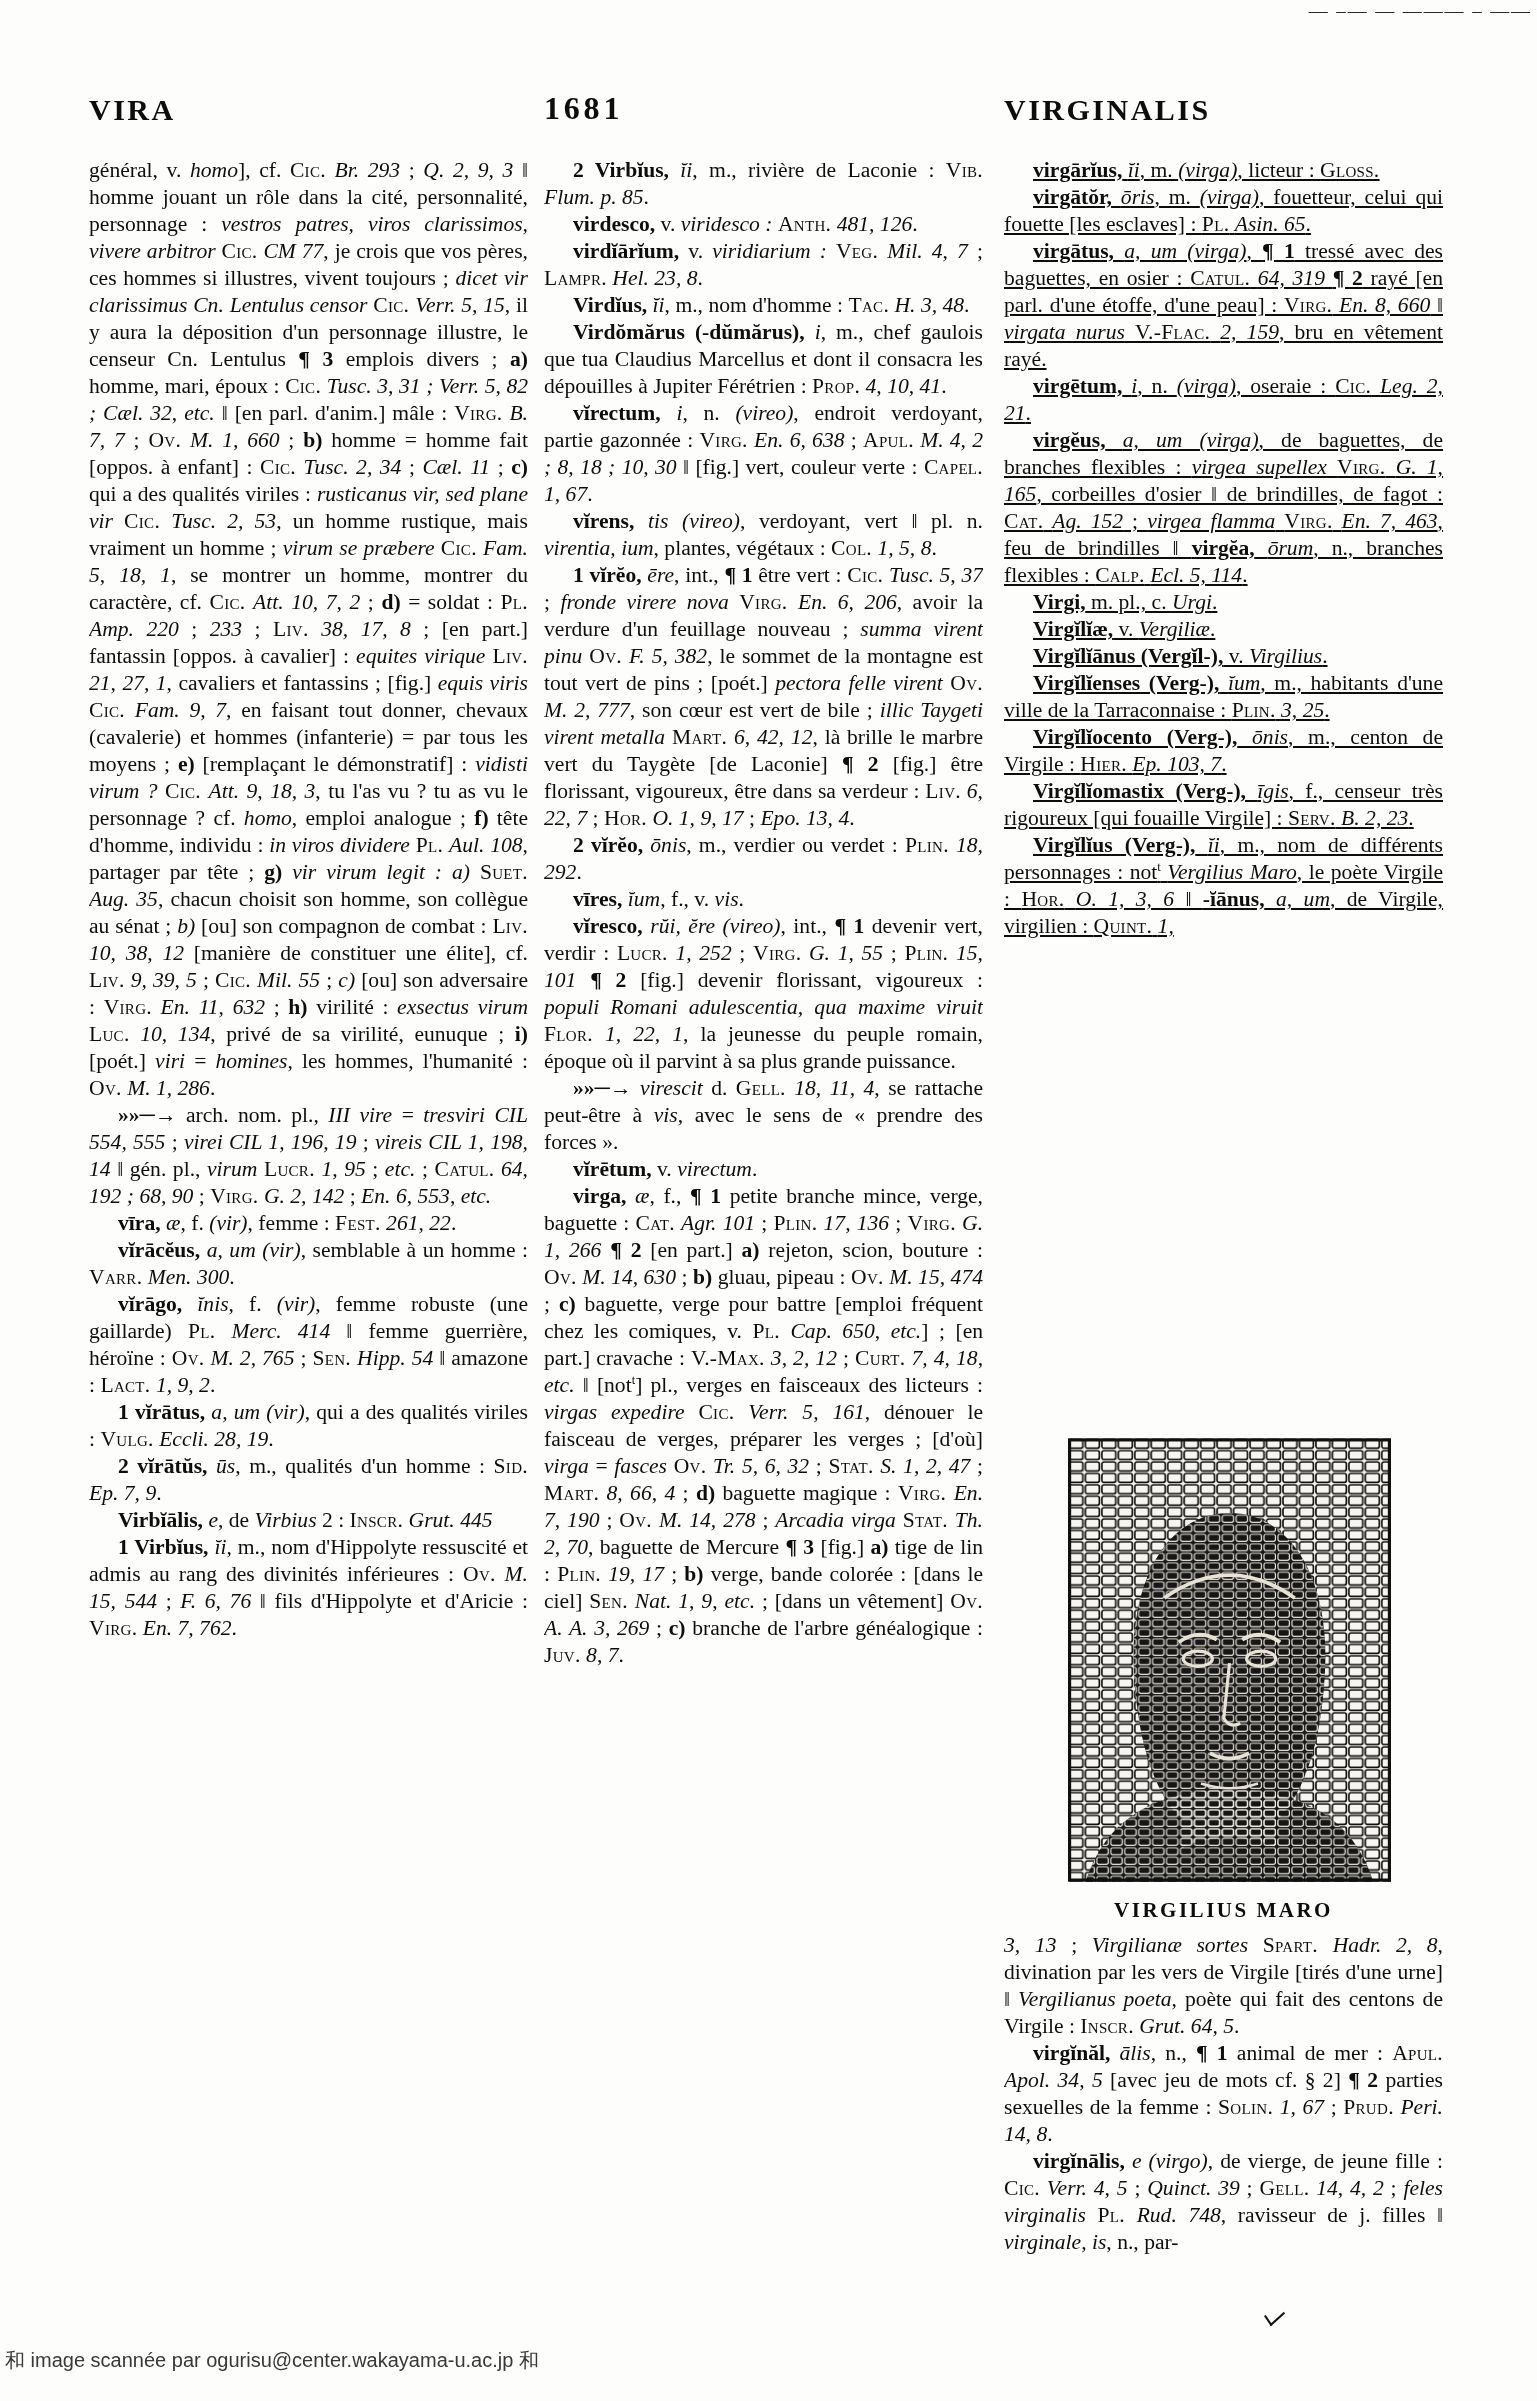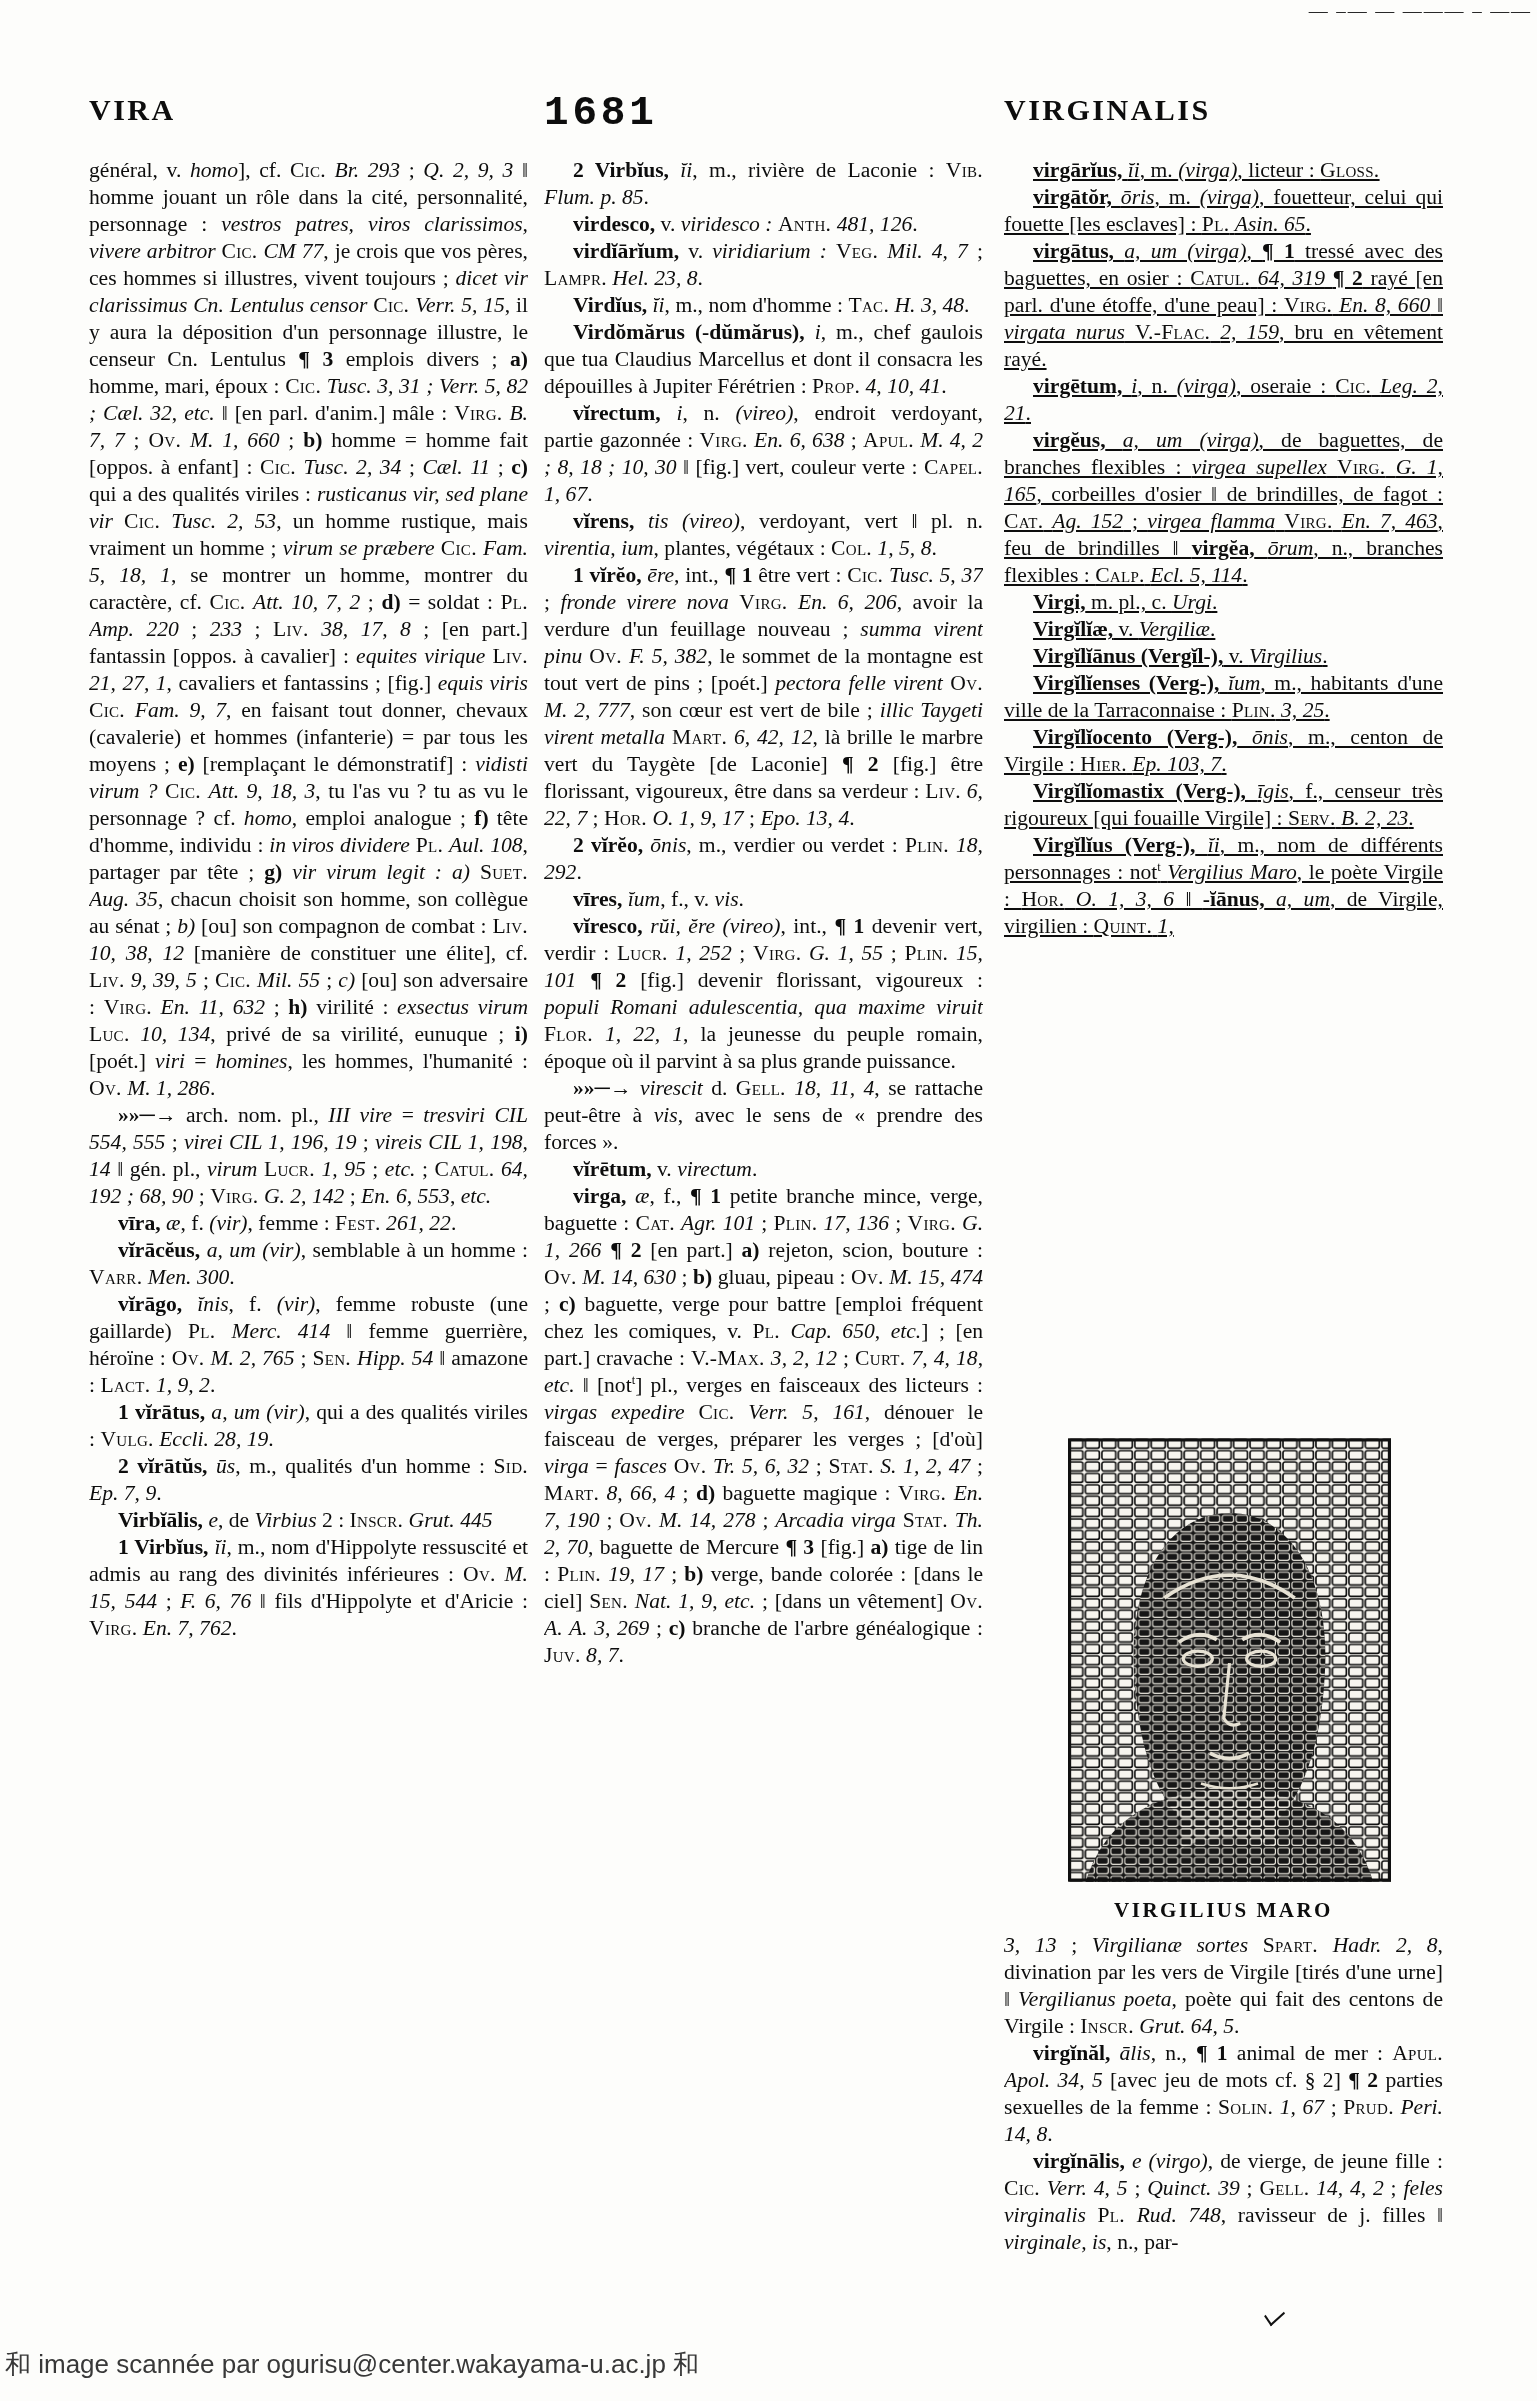--- a/index.html
+++ b/index.html
@@ -1,37 +1,37 @@
 <!DOCTYPE html>
 <html style="font-size:10px"><head>
 <meta charset="utf-8">
 <style>
   html,body{margin:0;padding:0;background:#ffffff;}
   .page{
     position:relative;width:1537px;height:2401px;background:#fdfdfb;
     font-family:"Liberation Serif","DejaVu Serif",serif;color:#0d0d0d;overflow:hidden;
   }
   .hdr{position:absolute;top:93px;font-weight:bold;font-size:30px;letter-spacing:2.5px;text-align:left;white-space:nowrap;}
-  .hdr.num{font-size:41px;letter-spacing:3.8px;font-family:Liberation Mono, monospace;}
+  .hdr.num{font-size:32px;letter-spacing:3.8px;}
   .col{
     position:absolute;top:157px;font-size:21.6px;line-height:27px;
     text-align:justify;overflow:hidden;
   }
   .para{margin:0;text-indent:29px;}
   .para.cont{text-indent:0;}
   .para b{font-weight:bold;}
   .para i{font-style:italic;}
   .sc{font-variant:small-caps;letter-spacing:0.3px;}
   sup{font-size:58%;line-height:0;}
   .figure{position:absolute;left:1068px;top:1438px;width:323px;height:444px;}
   .figure svg{display:block;width:100%;height:100%;}
   .figcap{position:absolute;left:1004px;top:1898px;width:439px;text-align:center;
     font-weight:bold;font-size:21px;letter-spacing:2.5px;}
   .scanline{position:absolute;left:5px;top:2347px;
-    font-family:"Liberation Sans","DejaVu Sans",sans-serif;font-size:26px;color:#383838;white-space:nowrap;}
+    font-family:"Liberation Sans","DejaVu Sans",sans-serif;font-size:20px;color:#383838;white-space:nowrap;}
   .dashes{position:absolute;right:5px;top:0px;font-size:19px;color:#1a1a1a;letter-spacing:1.9px;white-space:nowrap;}
   .inkmark{position:absolute;left:1265px;top:2309px;width:16.5px;height:9.5px;
     border-left:2.5px solid #111;border-bottom:2.5px solid #111;transform:rotate(-42deg) skewX(-8deg);}
 </style>
 </head>
 <body>
 
 <div class="page">
 
   <div class="dashes">— –— — ——— – ——</div>

